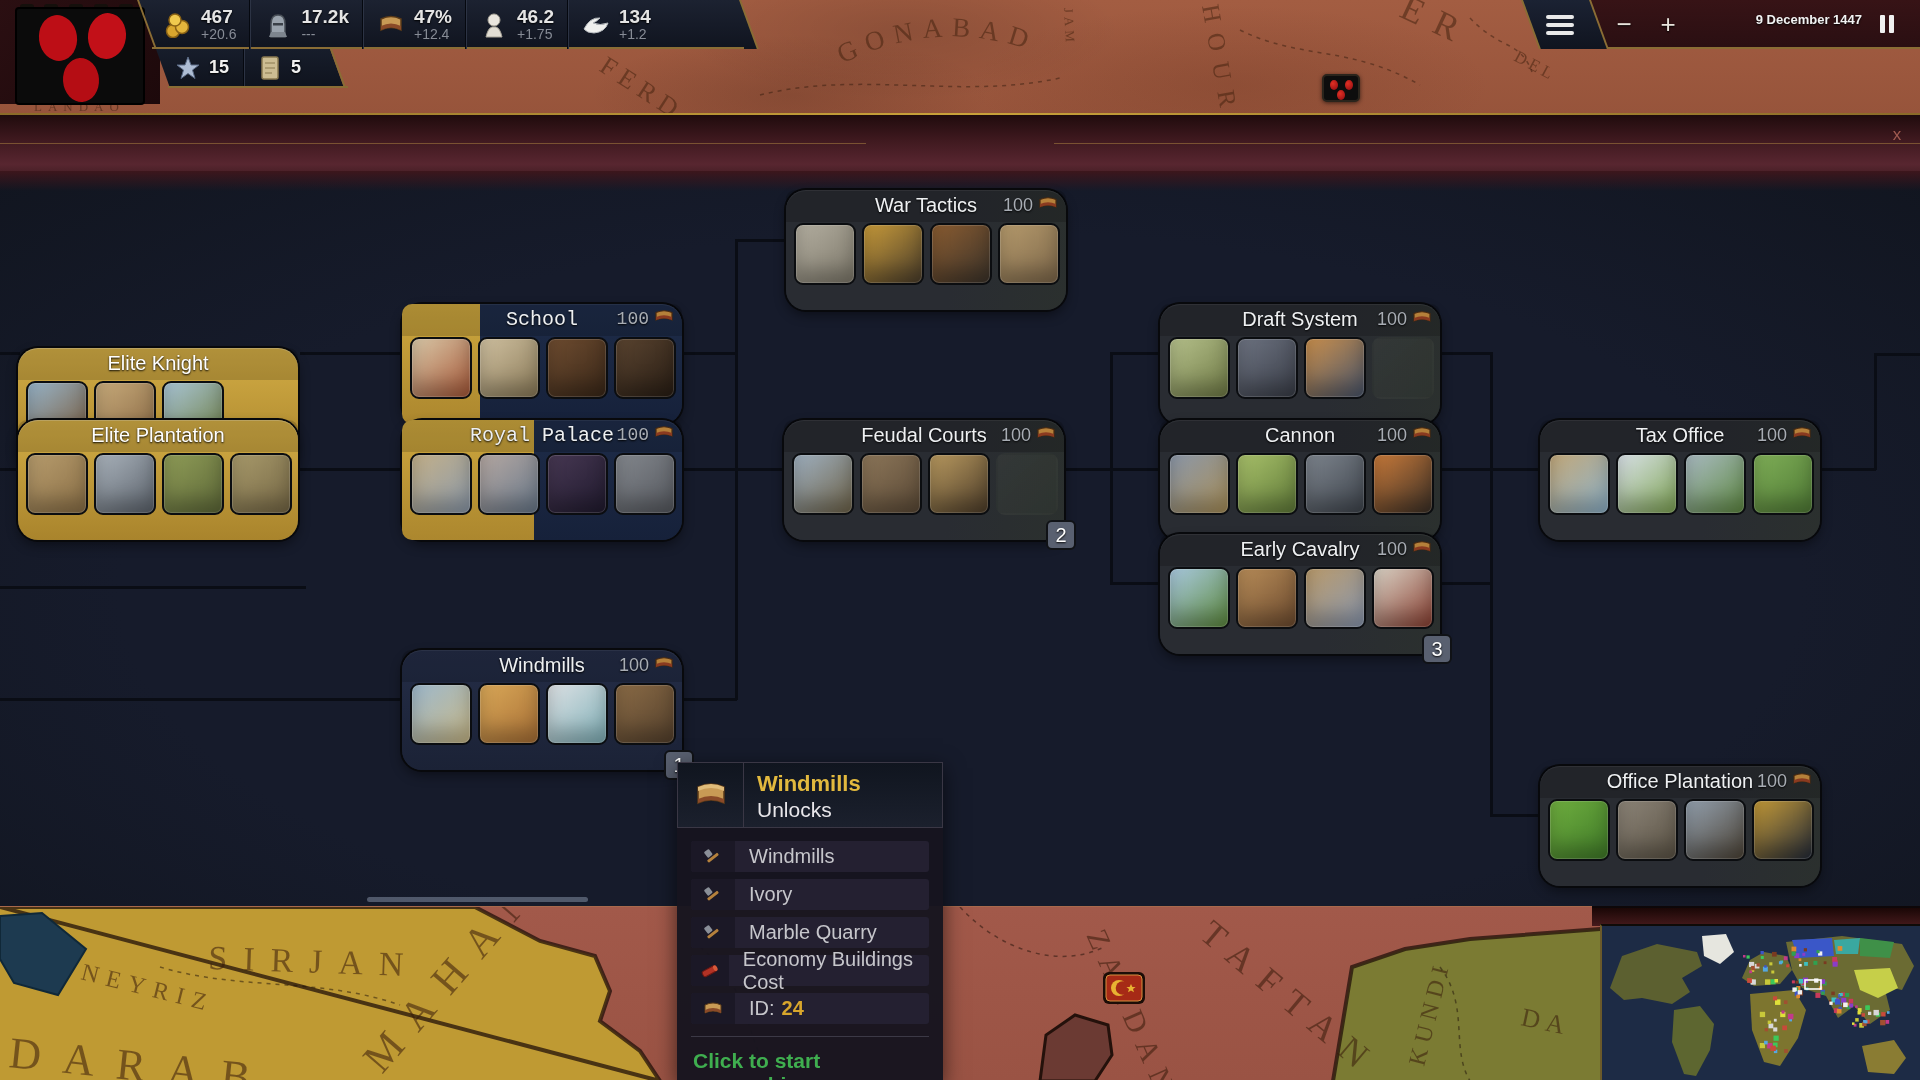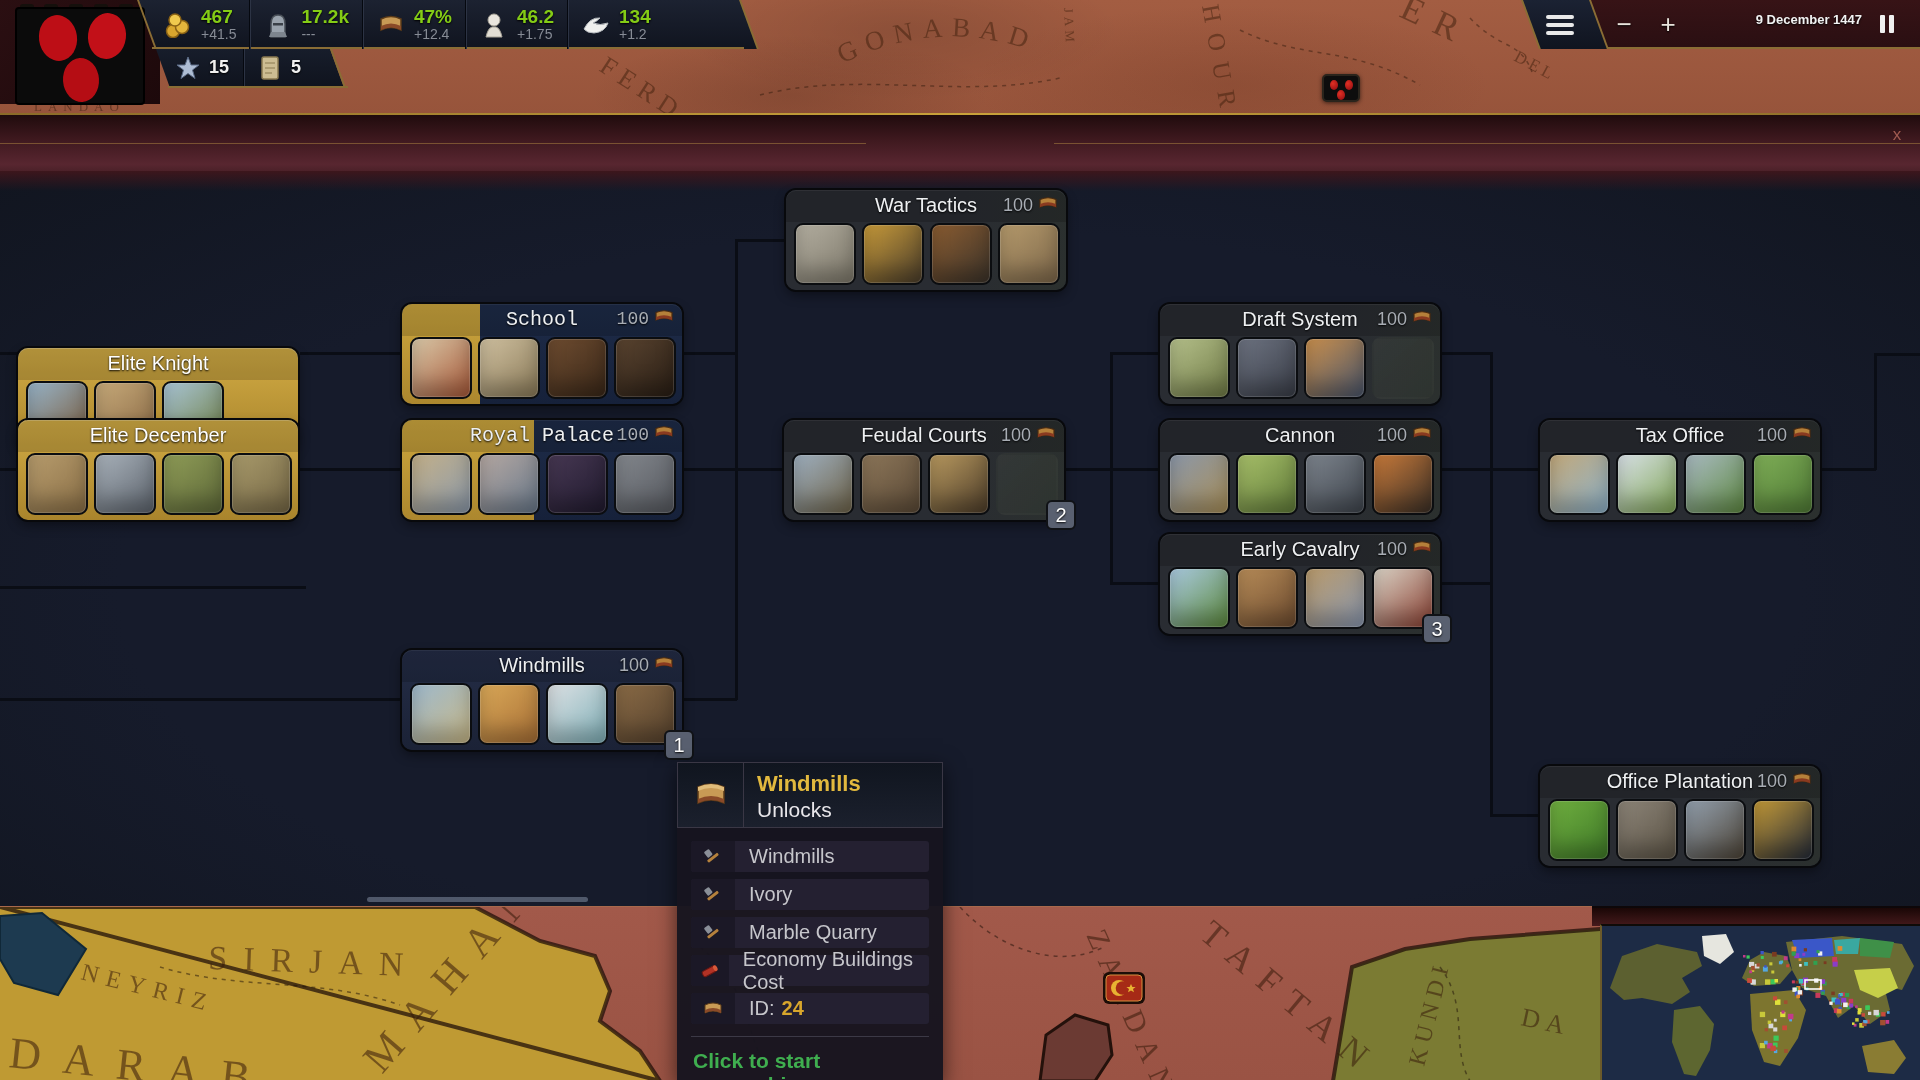--- a/index.html
+++ b/index.html
@@ -41,21 +41,21 @@
     color:#a05a50; font-size:17px; text-align:center; line-height:22px; cursor:pointer; }
   .overlay-content { position:absolute; left:0; top:171px; width:1920px; height:735px; z-index:2;
     background:radial-gradient(1400px 600px at 960px 420px, #161b2b 60%, #11151f 100%); }
   .blend { position:absolute; left:0; top:171px; width:1920px; height:20px; z-index:3;
     background:linear-gradient(#3d161c, rgba(22,27,43,0)); }
   .hscroll-thumb { position:absolute; left:367px; top:897px; width:221px; height:5px; z-index:4;
     background:rgba(130,140,160,.55); border-radius:3px; }
 
   
   .tline { position:absolute; background:#0a0d15; z-index:3; }
-  .node { position:absolute; width:280px; height:100px; border-radius:10px; z-index:4;
+  .node { position:absolute; width:280px; height:120px; border-radius:20px; z-index:4;
     background:linear-gradient(100deg,#292c32 60%,#2b302e 100%);
     box-shadow:0 0 0 2px #08090c, inset 0 1px 0 rgba(255,255,255,.07), 0 5px 12px rgba(0,0,0,.45); }
   .node.researched { background:linear-gradient(180deg,#d3ad45,#a9842c);
     box-shadow:0 0 0 2px #08090c, inset 0 1px 0 rgba(255,255,255,.25), 0 5px 12px rgba(0,0,0,.45); }
   .node.in-progress { background:linear-gradient(180deg,#1e2c49,#16213a); overflow:visible;font-family:Liberation Mono, monospace; }
   .node.highlight { background:linear-gradient(180deg,#242d47,#1b2236); }
   .node .prog { position:absolute; inset:0; border-radius:10px 0 0 10px;
     background:linear-gradient(180deg,#cda73e,#ac872e); }
   .node .hd { position:absolute; left:0; top:0; right:0; height:32px;
     background:rgba(0,0,0,.16); border-radius:9px 9px 0 0; }
@@ -105,21 +105,21 @@
   .row2-panel { position:absolute; left:147px; top:49px; width:206px; height:39px; z-index:9;
     background:linear-gradient(180deg,#171d2b,#0f131d);
     clip-path:polygon(9px 0px,183px 0px,197px 39px,23px 39px); }
   .row2-goldbtm { position:absolute; left:168px; top:86px; width:180px; height:2px; background:#8a6d35; z-index:9; }
   .gold-slant2 { position:absolute; left:330px; top:49px; width:2px; height:39px; background:#8a6d35; z-index:10;
     transform:skewX(20deg); transform-origin:top left; }
   #resources { position:absolute; left:150px; top:0; height:49px; display:flex; z-index:10; }
   .res-cell { display:flex; align-items:center; padding:0 13px; cursor:pointer; }
   .res-cell + .res-cell { border-left:1px solid #05080f; box-shadow:inset 1px 0 0 #2c3344; }
   .res-ico { width:30px; display:flex; justify-content:center; margin-right:8px; }
-  .res-val { color:#84cc16; font-size:19px; font-weight:bold; line-height:20px; text-shadow:0 1px 2px #000; }
+  .res-val { color:#e5e5e5; font-size:19px; font-weight:bold; line-height:20px; text-shadow:0 1px 2px #000; }
   .res-delta { color:#878c96; font-size:14px; line-height:15px; }
   #secondary { position:absolute; left:162px; top:49px; height:37px; display:flex; z-index:10; }
   .sec-cell { display:flex; align-items:center; padding:0 14px; cursor:pointer; }
   .sec-cell + .sec-cell { border-left:1px solid #05080f; box-shadow:inset 1px 0 0 #2c3344; }
   .sec-val { color:#f0f0f0; font-size:18px; font-weight:bold; margin-left:9px; text-shadow:0 1px 2px #000; }
 
   .tr-maroon { position:absolute; left:1580px; top:0; width:340px; height:49px; z-index:8;
     background:linear-gradient(180deg,#371316,#2a0f12); border-bottom:2px solid #8a6d35; }
   .menu-shape { position:absolute; left:1508px; top:0; width:100px; height:49px; z-index:9;
     background:linear-gradient(180deg,#1b2233,#10141f);
@@ -390,21 +390,21 @@
         <div class="ttl">Elite Knight</div>
       </div>
       <div class="thumbs">
         <div class="thumb" style="background:linear-gradient(140deg,#97b4c9,#7a5c3d)"></div>
         <div class="thumb" style="background:linear-gradient(140deg,#c7aa7a,#8a6a45)"></div>
         <div class="thumb" style="background:linear-gradient(140deg,#a9c5d6,#6f7f45)"></div>
       </div>
     </div>
     <div class="node researched" style="left: 18px; top: 420px;">
       <div class="hd">
-        <div class="ttl">Elite December</div>
+        <div class="ttl">Elite Plantation</div>
       </div>
       <div class="thumbs">
         <div class="thumb" style="background:linear-gradient(140deg,#b79c6d,#8a6f46)"></div>
         <div class="thumb" style="background:linear-gradient(140deg,#a9b2bb,#5c636c)"></div>
         <div class="thumb" style="background:linear-gradient(140deg,#8f9c57,#5d6838)"></div>
         <div class="thumb" style="background:linear-gradient(140deg,#a89a6b,#756745)"></div>
       </div>
     </div>
     <div class="node in-progress" style="left: 402px; top: 304px;">
       <div class="prog" style="width:28%"></div>
@@ -689,21 +689,21 @@
     <div class="res-cell">
       <span class="res-ico">
         <svg width="28" height="26" viewBox="0 0 28 26">
           <circle cx="9" cy="19" r="6.5" fill="#d9a62e" stroke="#8a6215" stroke-width="1.5"></circle>
           <circle cx="18" cy="15" r="6.5" fill="#e4b53c" stroke="#8a6215" stroke-width="1.5"></circle>
           <circle cx="11" cy="8" r="6" fill="#f0c94e" stroke="#8a6215" stroke-width="1.5"></circle>
         </svg>
       </span>
       <span>
         <div class="res-val">467</div>
-        <div class="res-delta">+41.5</div>
+        <div class="res-delta">+20.6</div>
       </span>
     </div>
     <div class="res-cell">
       <span class="res-ico">
         <svg width="24" height="26" viewBox="0 0 24 26">
           <path d="M5 25 V12 Q5 3 12 3 Q19 3 19 12 V25 Z" fill="#9aa3ad" stroke="#4a5058" stroke-width="1.5"></path>
           <rect x="7" y="11" width="10" height="2.5" fill="#3a4048"></rect>
           <path d="M3 25 L21 25 L19 20 L5 20 Z" fill="#7d858e"></path>
         </svg>
       </span>

